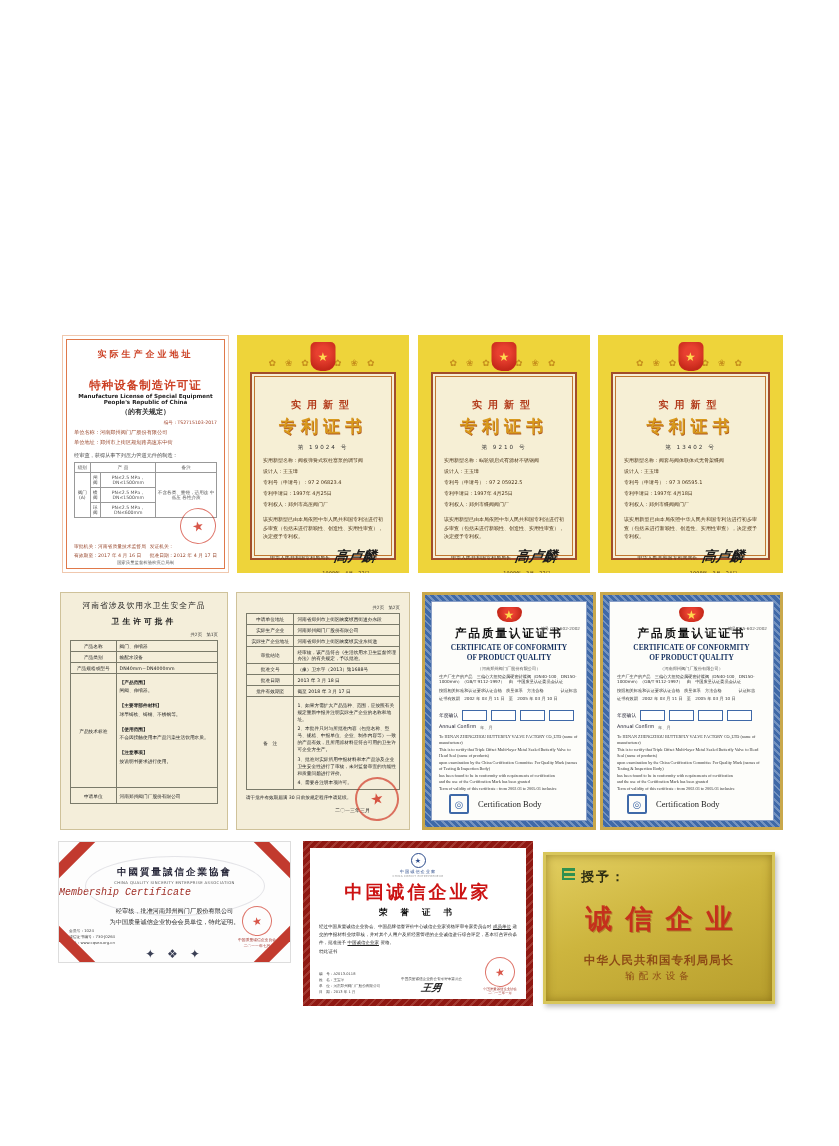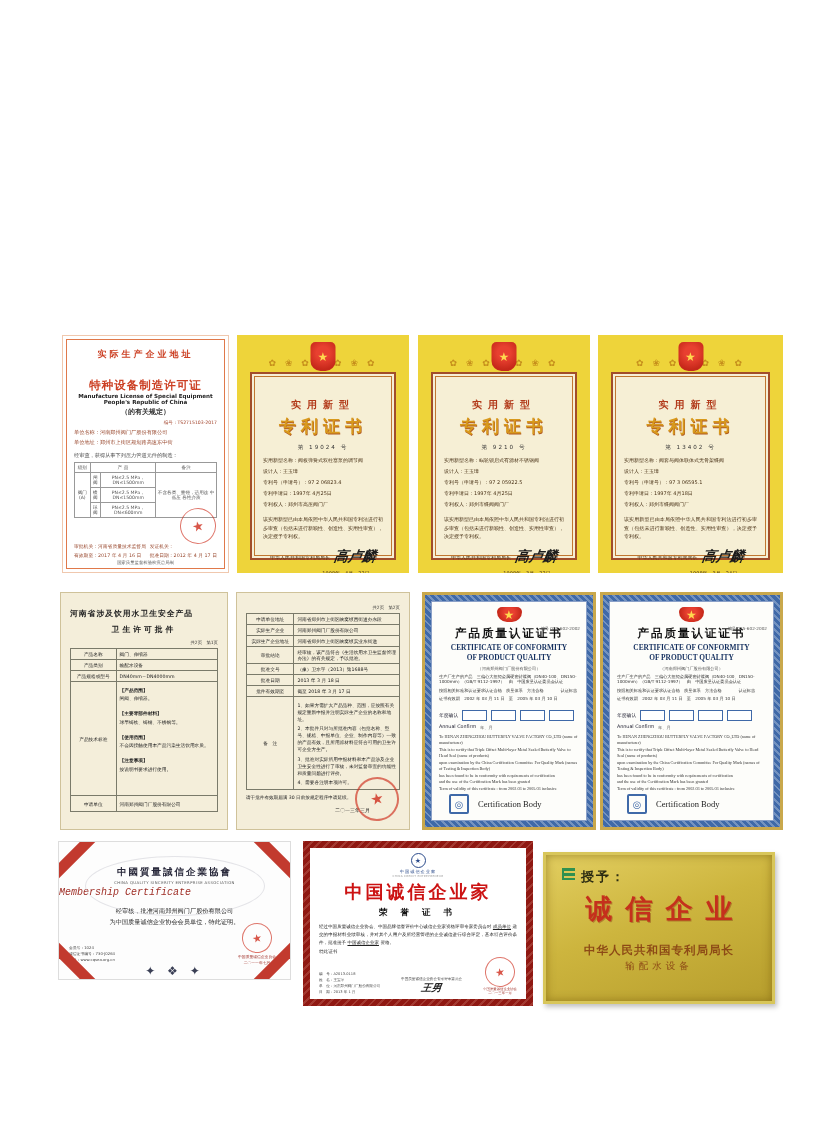--- a/index.html
+++ b/index.html
@@ -45,21 +45,21 @@
   .p-number { text-align:center; font-size:5.6px; color:#333; margin-top:6px; letter-spacing:2px; }
   .p-field { font-size:5px; color:#4a3318; margin:5px 2px 0; }
   .p-para { font-size:5px; color:#4a3318; margin:8px 2px 0; line-height:1.7; text-align:justify; }
   .p-signer-row { display:flex; align-items:center; justify-content:center; margin-top:7px; font-size:5px; color:#4a3318; }
   .p-signature { font-size:14px; font-weight:bold; font-style:italic; font-family:"DejaVu Serif","Liberation Serif",serif; color:#1c1c1c; margin-left:4px; transform:skewX(-8deg); }
   .p-date { text-align:center; font-size:5px; color:#4a3318; margin-top:4px; padding-left:46px; }
 
   
   .hyg { top:592px; height:238px; background:#f4eeda; border:1px solid #cfc29a; padding:7px 9px; position:absolute; }
   .hyg.h1 { left:60px; width:168px; } .hyg.h2 { left:236px; width:174px; }
-  .hy-title { font-size:7.8px; font-weight:bold; letter-spacing:1px; margin-top:8px; color:#222; }
+  .hy-title { text-align:center; font-size:7.8px; font-weight:normal; letter-spacing:1px; margin-top:0; color:#222; }
   .hy-title2 { text-align:center; font-size:7.8px; font-weight:bold; letter-spacing:3px; margin-top:5px; color:#222; }
   .hy-page { text-align:right; font-size:4.4px; margin-top:5px; color:#333; }
   .hy-table { width:100%; border-collapse:collapse; margin-top:3px; }
   .hy-table td { border:1px solid #7a7a6a; font-size:4.7px; color:#222; padding:2px 3px; vertical-align:top; }
   .hy-label { width:31%; text-align:center; vertical-align:middle !important; }
   .hy-bold { font-weight:bold; }
   .std-line { margin-top:2.5px; }
   .rm-line { margin-top:2.5px; line-height:1.5; }
   .hy2-bottom { font-size:4.6px; margin-top:5px; color:#222; }
   .hy2-date { text-align:right; margin-top:7px; font-size:5px; padding-right:30px; color:#222; }
@@ -79,21 +79,21 @@
   .q-annual { display:flex; align-items:center; gap:4px; margin-top:8px; }
   .q-annual-label { font-size:4.8px; color:#223; white-space:nowrap; }
   .q-box { width:25px; height:11px; border:1px solid #3f69a8; background:#fff; }
   .q-annual-note { font-size:4.2px; color:#555; text-align:center; margin-top:2px; }
   .q-en { font-size:4.2px; color:#333; font-family:"Liberation Serif","DejaVu Serif",serif; margin-top:4px; line-height:1.55; }
   .q-bottom { display:flex; align-items:center; gap:9px; margin-top:auto; padding:2px 0 2px 10px; }
   .q-logo { width:20px; height:20px; border:2px solid #3f69a8; border-radius:2px; display:flex; align-items:center; justify-content:center; color:#3f69a8; font-size:10px; }
   .q-body-label { font-family:"Liberation Serif","DejaVu Serif",serif; font-size:8.5px; color:#222; }
 
   
-  .member { left:58px; top:841px; width:233px; height:139px; background:#fdfdfd; border:1px solid #ddd; }
+  .member { left:58px; top:841px; width:233px; height:122px; background:#fdfdfd; border:1px solid #ddd; }
   .ribbon { position:absolute; width:74px; height:11px; background:#c23a2e; z-index:2; }
   .rb-tl { left:-26px; top:12px; transform:rotate(-45deg); }
   .rb-tr { right:-26px; top:12px; transform:rotate(45deg); }
   .rb-bl { left:-26px; bottom:12px; transform:rotate(45deg); }
   .rb-br { right:-26px; bottom:12px; transform:rotate(-45deg); }
   .m-orn { position:absolute; top:14px; left:50%; transform:translateX(-50%); width:180px; height:60px;
            border:1px solid #d8d8de; border-radius:50%; opacity:.7; }
   .m-assoc { margin-top:24px; text-align:center; font-size:9.5px; font-weight:bold; color:#2a2a3c; letter-spacing:2px; position:relative; }
   .m-assoc-en { text-align:center; font-size:3.8px; color:#555; letter-spacing:.4px; margin-top:1px; position:relative; }
   .m-title { text-align:center; font-size:17px; font-family:"DejaVu Serif","Liberation Serif",serif; font-weight:bold; color:#111; letter-spacing:8px; margin-top:7px; position:relative; }
@@ -126,21 +126,21 @@
   .h-stamp-date { font-size:3.4px; color:#a03028; }
 
   
   .plaque { left:543px; top:852px; width:232px; height:152px;
             background:linear-gradient(160deg,#e2ce60 0%, #cdb53e 45%, #b79e2d 100%);
             border:3px solid #d8c65a; box-shadow:inset 0 0 10px rgba(110,84,8,.55), 2px 3px 5px rgba(0,0,0,.25);
             padding:13px 16px; }
   .pl-top { display:flex; align-items:flex-start; gap:6px; }
   .pl-logo { width:13px; height:12px; background:repeating-linear-gradient(#2f9150 0 2.5px, transparent 2.5px 5px); border-left:2px solid #2f9150; }
   .pl-prefix { font-size:13px; font-weight:bold; color:#2c2c12; letter-spacing:2px; }
-  .pl-title { text-align:center; font-size:27px; font-weight:bold; color:#c5301c; letter-spacing:13px; padding-left:13px; margin-top:5px; text-shadow:1px 1px 0 rgba(120,26,8,.35); }
+  .pl-title { text-align:center; font-size:27px; font-weight:bold; color:#c5301c; letter-spacing:13px; padding-left:13px; margin-top:15px; text-shadow:1px 1px 0 rgba(120,26,8,.35); }
   .pl-issuer { text-align:center; font-size:11.5px; font-weight:bold; color:#8d4a16; margin-top:16px; letter-spacing:1px; }
   .pl-year { text-align:center; font-size:9.5px; color:#8d4a16; margin-top:2px; letter-spacing:4px; }
 </style>
 </head>
 <body>
 
 <div class="canvas">
 
 
   <div class="cert ml">

